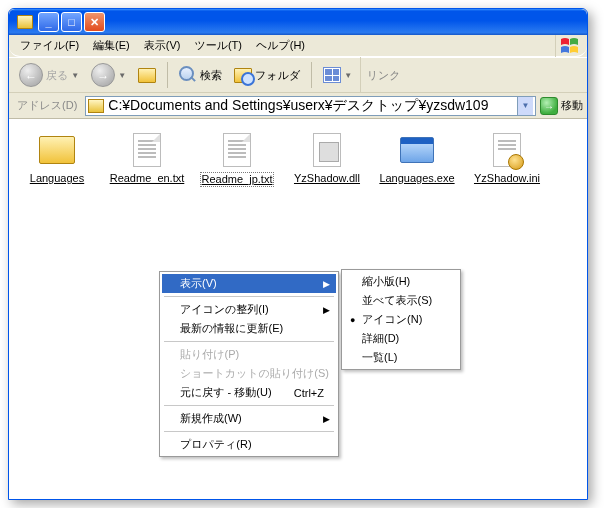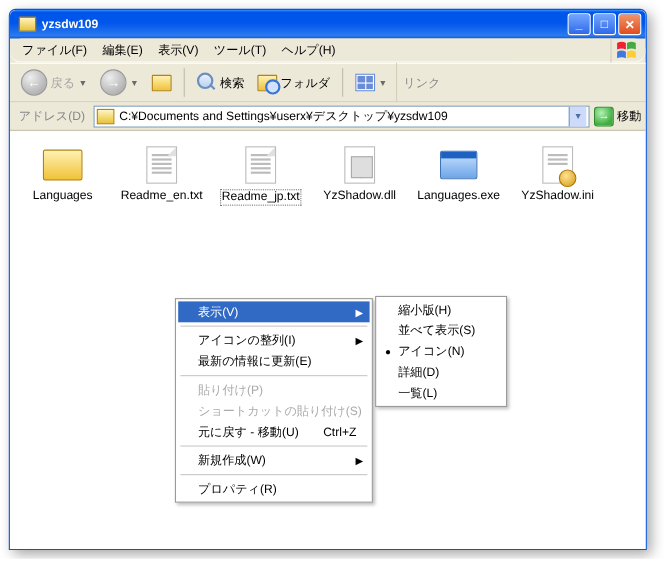--- a/index.html
+++ b/index.html
@@ -28,26 +28,26 @@
 .searchglass{width:18px;height:18px;position:relative;}
 .searchglass::before{content:"";position:absolute;width:11px;height:11px;border:2px solid #6b8fbf;border-radius:50%;left:0;top:0;background:linear-gradient(#e7f0ff,#bcd3ef);}
 .searchglass::after{content:"";position:absolute;width:6px;height:2px;background:#6b8fbf;transform:rotate(45deg);left:11px;top:12px;}
 .viewicon{width:18px;height:16px;border:1px solid #6a8cd6;background:#fff;display:grid;grid-template-columns:1fr 1fr;grid-template-rows:1fr 1fr;gap:1px;padding:1px;}
 .viewicon div{background:#6a8cd6;}
 .link-pane{width:46px;text-align:center;color:#888;border-left:1px solid #d3cfb9;height:36px;display:flex;align-items:center;justify-content:center;}
 .addrbar{height:26px;background:#ece9d8;display:flex;align-items:center;padding:0 4px;border-bottom:1px solid #c0bca7;gap:4px;}
 .addrlabel{color:#888;padding:0 4px;}
 .addrfield{flex:1;height:20px;background:#fff;border:1px solid #7f9db9;display:flex;align-items:center;padding:0 2px;}
 .addricon{width:16px;height:14px;background:linear-gradient(#fff5c2,#e9c23a);border:1px solid #b08410;margin-right:4px;}
-.addrfield input{flex:1;border:none;outline:none;font-size:11px;}
+.addrfield input{flex:1;border:none;outline:none;font-size:14px;}
 .addrdd{width:16px;height:18px;background:#cedafa;border-left:1px solid #7f9db9;display:flex;align-items:center;justify-content:center;color:#4c6eab;font-size:8px;}
 .gobtn{display:flex;align-items:center;gap:3px;}
 .gogreen{width:18px;height:18px;background:radial-gradient(circle at 35% 30%,#b3f0b3,#3fae3f 70%);border-radius:3px;border:1px solid #2d8a2d;color:#fff;display:flex;align-items:center;justify-content:center;font-size:10px;}
 .content{height:380px;background:#fff;padding:12px 10px;position:relative;display:flex;gap:14px;align-items:flex-start;}
-.item{width:76px;display:flex;flex-direction:column;align-items:center;gap:3px;text-align:center;}
+.item{width:76px;display:flex;flex-direction:column;align-items:center;gap:3px;text-align:center;text-decoration:underline;}
 .item .label{font-size:11px;line-height:1.15;word-break:break-all;}
 .item.selected .label{border:1px dotted #7a7a7a;padding:0 1px;}
 
 .ico{width:40px;height:38px;display:flex;align-items:center;justify-content:center;position:relative;}
 .ico-folder{width:36px;height:28px;background:linear-gradient(#fff1b3,#f1c23a);border:1px solid #b08410;border-radius:2px;}
 .ico-txt{width:28px;height:34px;background:#fff;border:1px solid #bcbcbc;position:relative;}
 .ico-txt::before{content:"";position:absolute;top:6px;left:4px;right:4px;height:2px;background:#bcbcbc;box-shadow:0 4px 0 #bcbcbc,0 8px 0 #bcbcbc,0 12px 0 #bcbcbc,0 16px 0 #bcbcbc;}
 .ico-txt::after{content:"";position:absolute;top:0;right:0;border-style:solid;border-width:0 0 8px 8px;border-color:transparent transparent #e0e0e0 transparent;}
 .ico-dll{width:28px;height:34px;background:#fff;border:1px solid #bcbcbc;position:relative;}
 .ico-dll::after{content:"";position:absolute;width:18px;height:18px;left:5px;top:8px;background:#dedede;border:1px solid #aaa;display:block;}
@@ -72,21 +72,20 @@
 .flag svg{width:20px;height:18px;}
 </style>
 </head>
 <body>
 
 <div class="shadow">
 <div class="window">
 
   <div class="titlebar">
     <div class="title-icon"></div>
-    <div class="title-text">yzsdw109</div>
     <div class="winbtns">
       <div class="winbtn min">_</div>
       <div class="winbtn max">□</div>
       <div class="winbtn close">✕</div>
     </div>
   </div>
 
   <div class="menubar">
     <div class="menuitem">ファイル(F)</div>
     <div class="menuitem">編集(E)</div>

